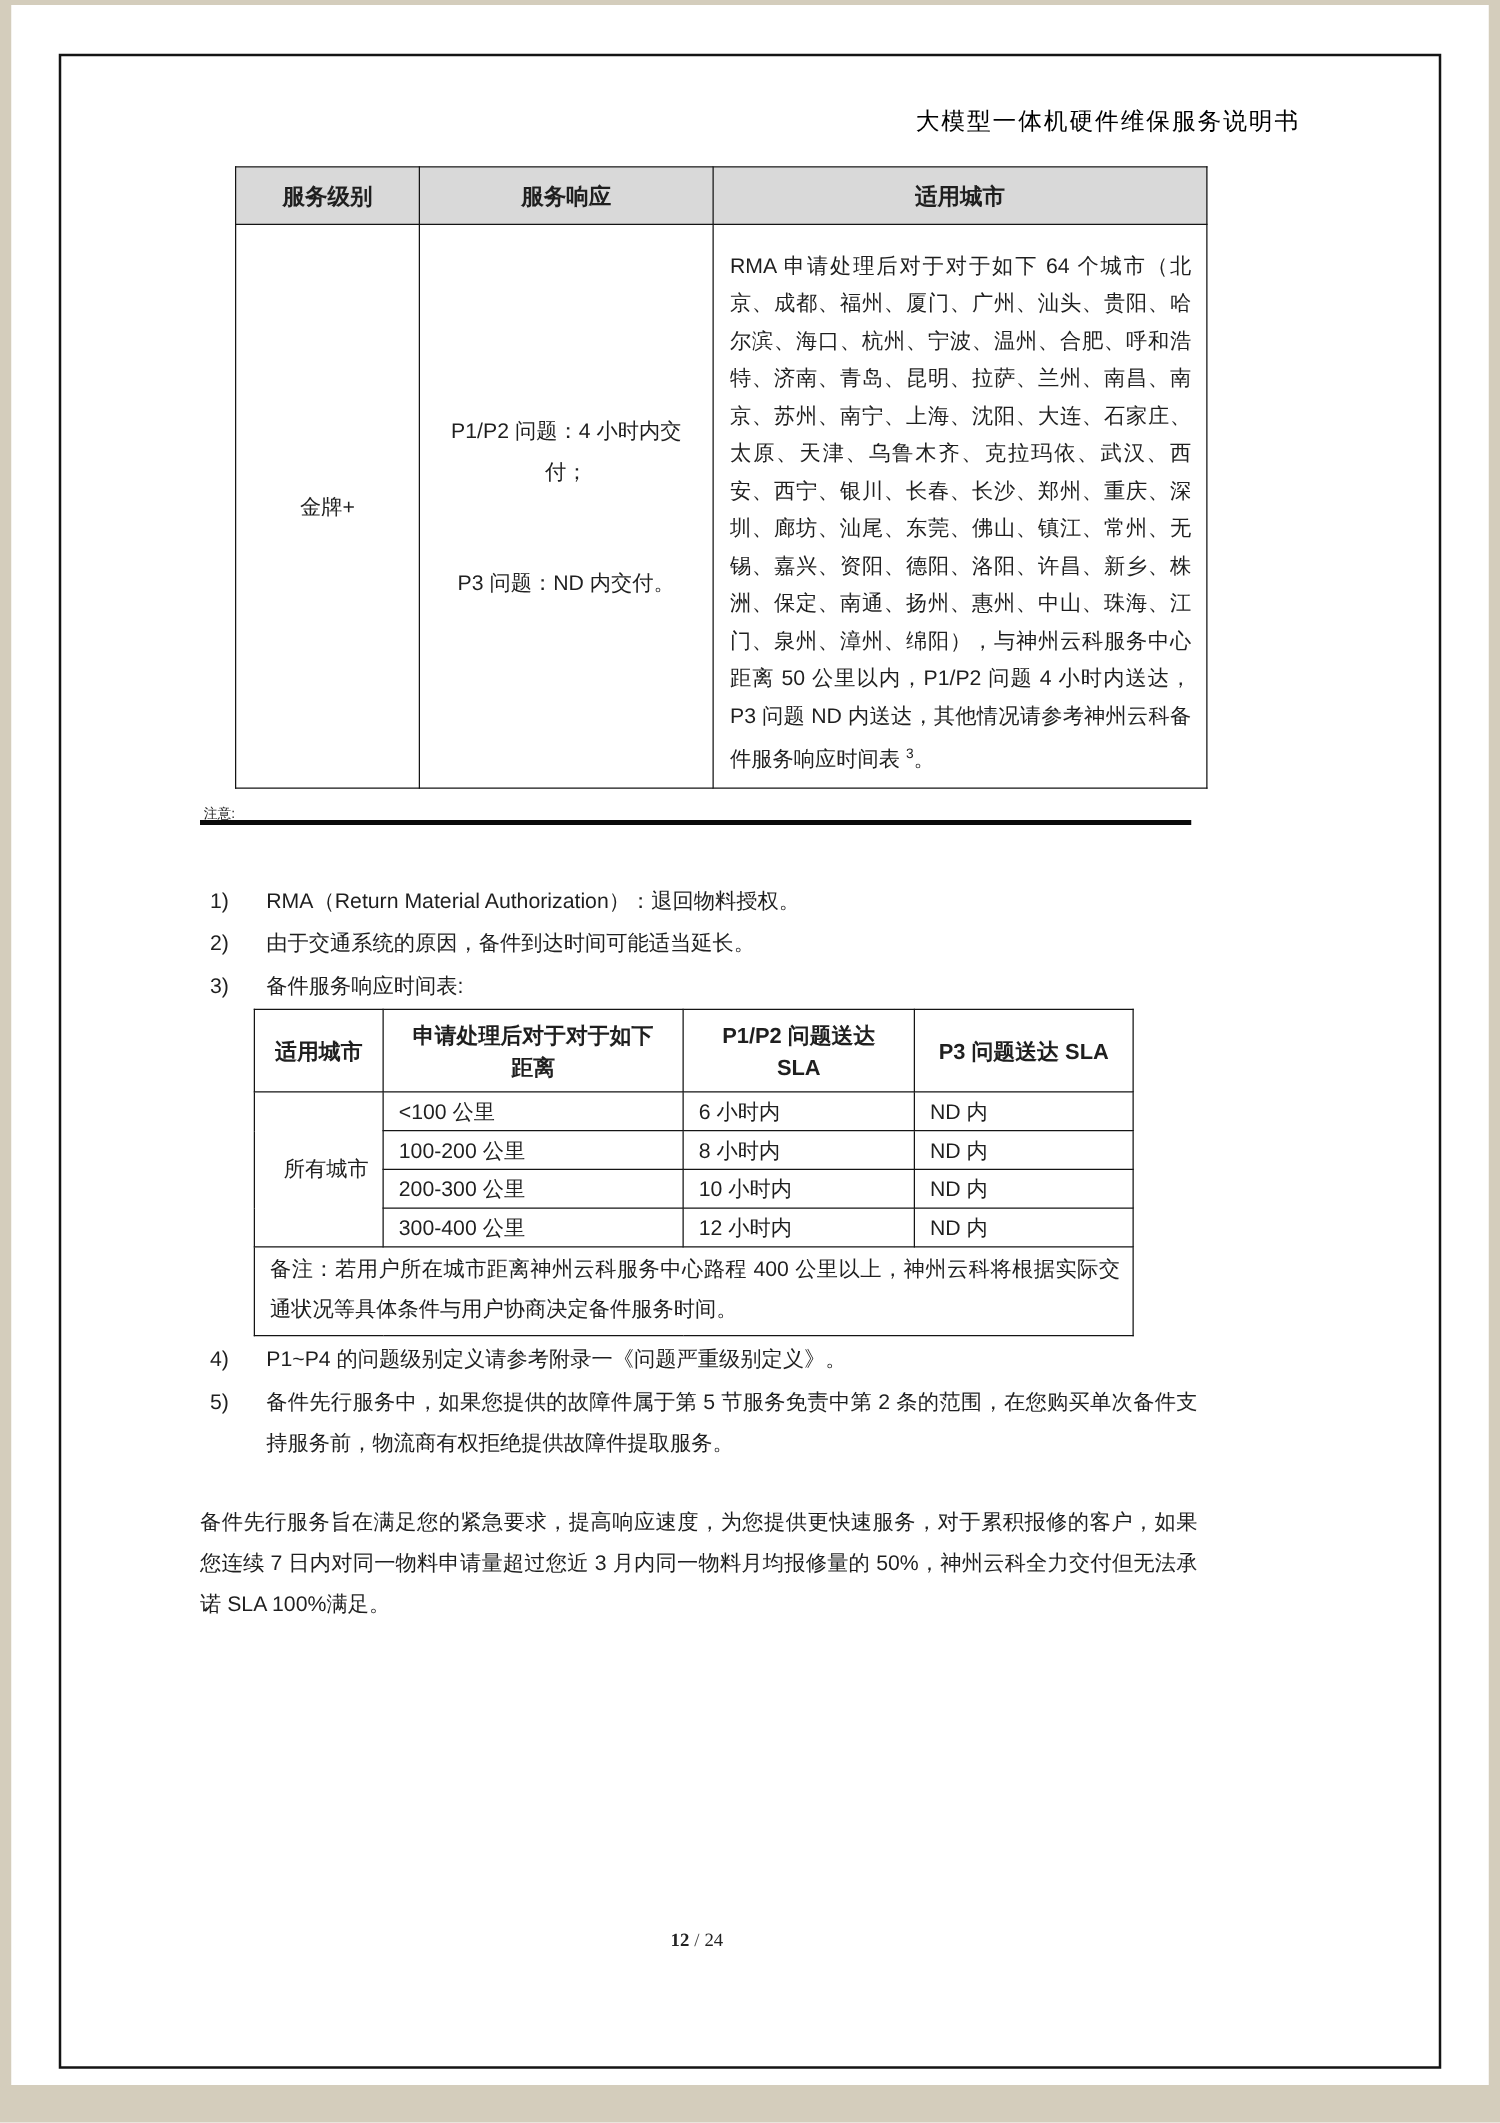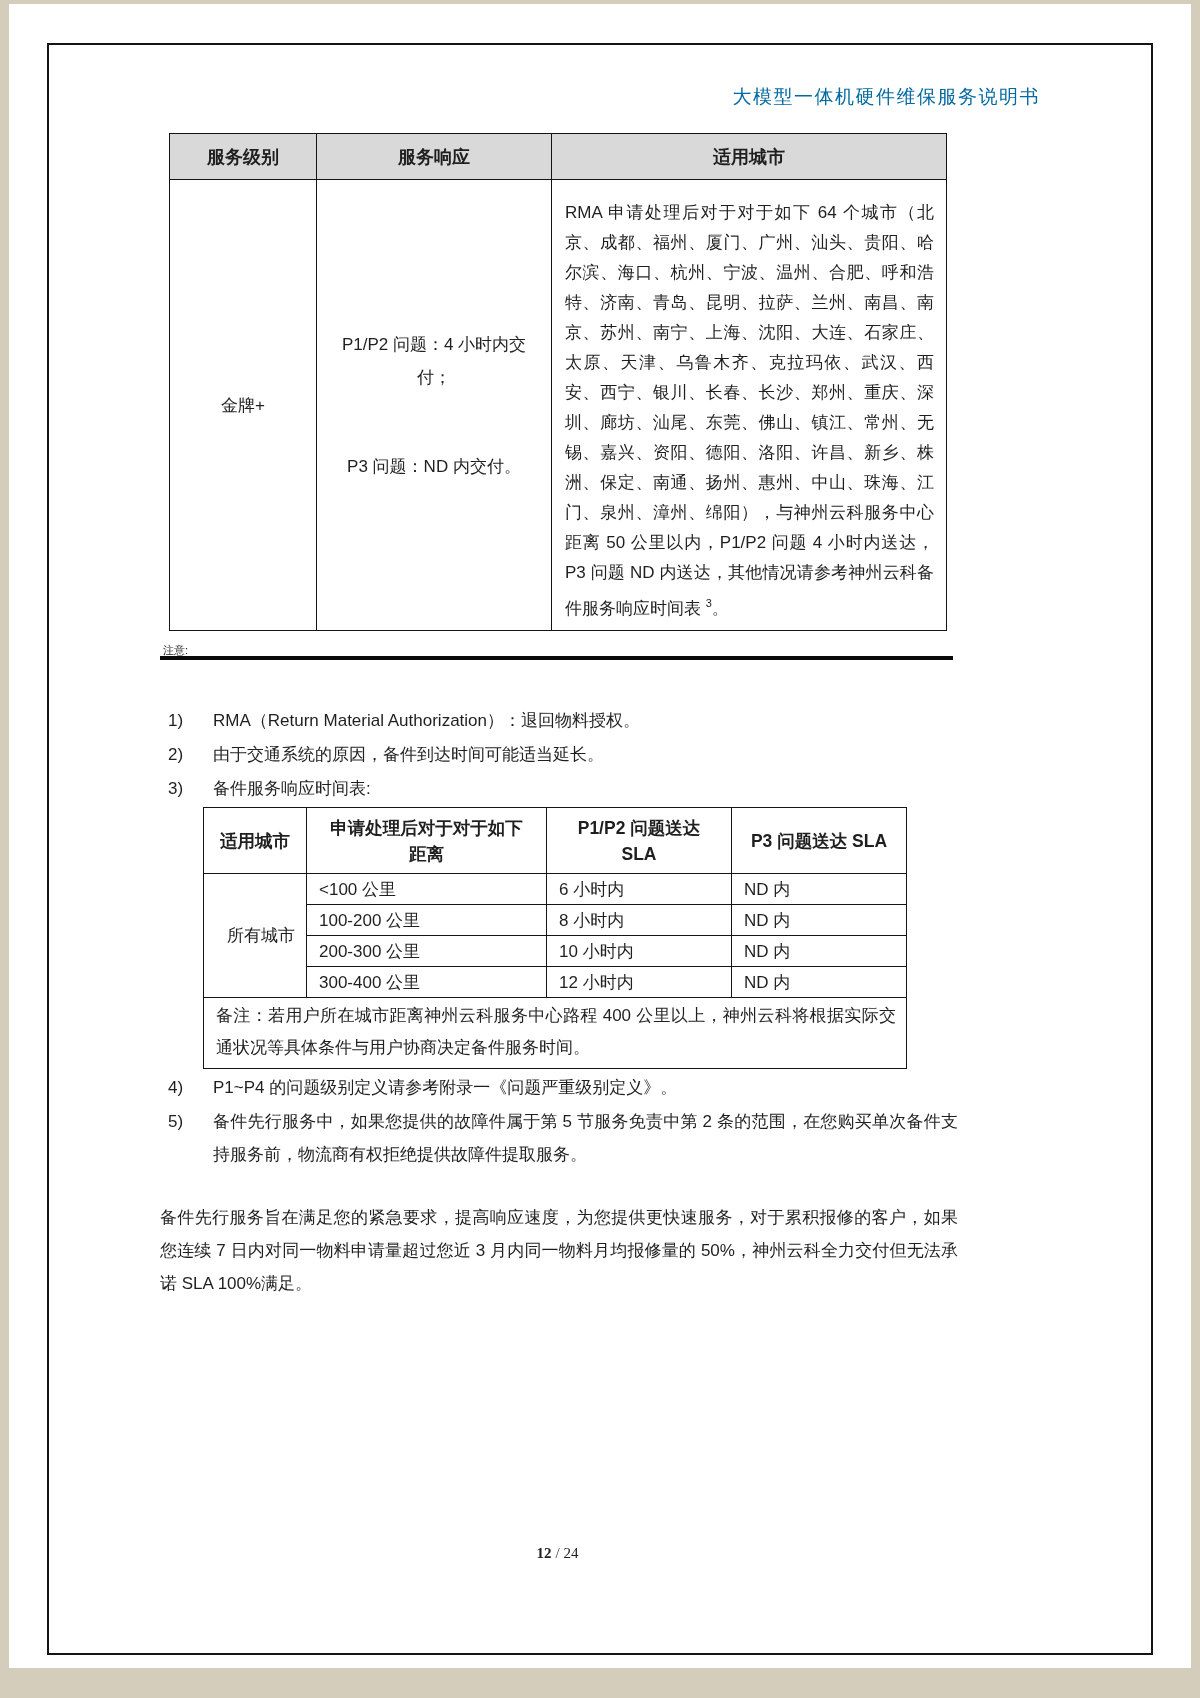--- a/index.html
+++ b/index.html
@@ -11,28 +11,28 @@
     -webkit-font-smoothing:antialiased;
   }
   .canvas{position:relative;width:1200px;height:1698px;overflow:hidden;}
   .sheet{position:absolute;left:9px;top:4px;right:9px;bottom:30px;background:#ffffff;}
   .frame{position:absolute;left:47px;top:43px;width:1106px;height:1612px;border:2px solid #141414;box-sizing:border-box;}
 
   .doc-title{
     position:absolute;top:84px;left:400px;width:640px;
     text-align:right;
     font-family:"Liberation Serif","DejaVu Serif",serif;
-    font-size:19px;color:#0369a1;letter-spacing:1.5px;
+    font-size:19px;color:#000000;letter-spacing:1.5px;
   }
 
   table{border-collapse:collapse;table-layout:fixed;}
   th,td{border:1.5px solid #141414;box-sizing:border-box;}
 
   
-  .svc-table{position:absolute;left:169px;top:133px;width:777px;}
+  .svc-table{position:absolute;left:188px;top:133px;width:777px;}
   .svc-table th{
     height:46px;background:#d9d9d9;
     font-size:18px;font-weight:bold;text-align:center;vertical-align:middle;
   }
   .svc-table td{font-size:17px;vertical-align:middle;}
   .cell-level{height:451px;text-align:center;font-size:17.5px;margin-left:25px;}
   .cell-response{text-align:center;padding:0 13px;line-height:33px;font-size:17.5px;}
   .cell-response .p3-line{margin-top:56px;}
   .cell-cities{
     vertical-align:top;padding:11px 12px 0 13px;

